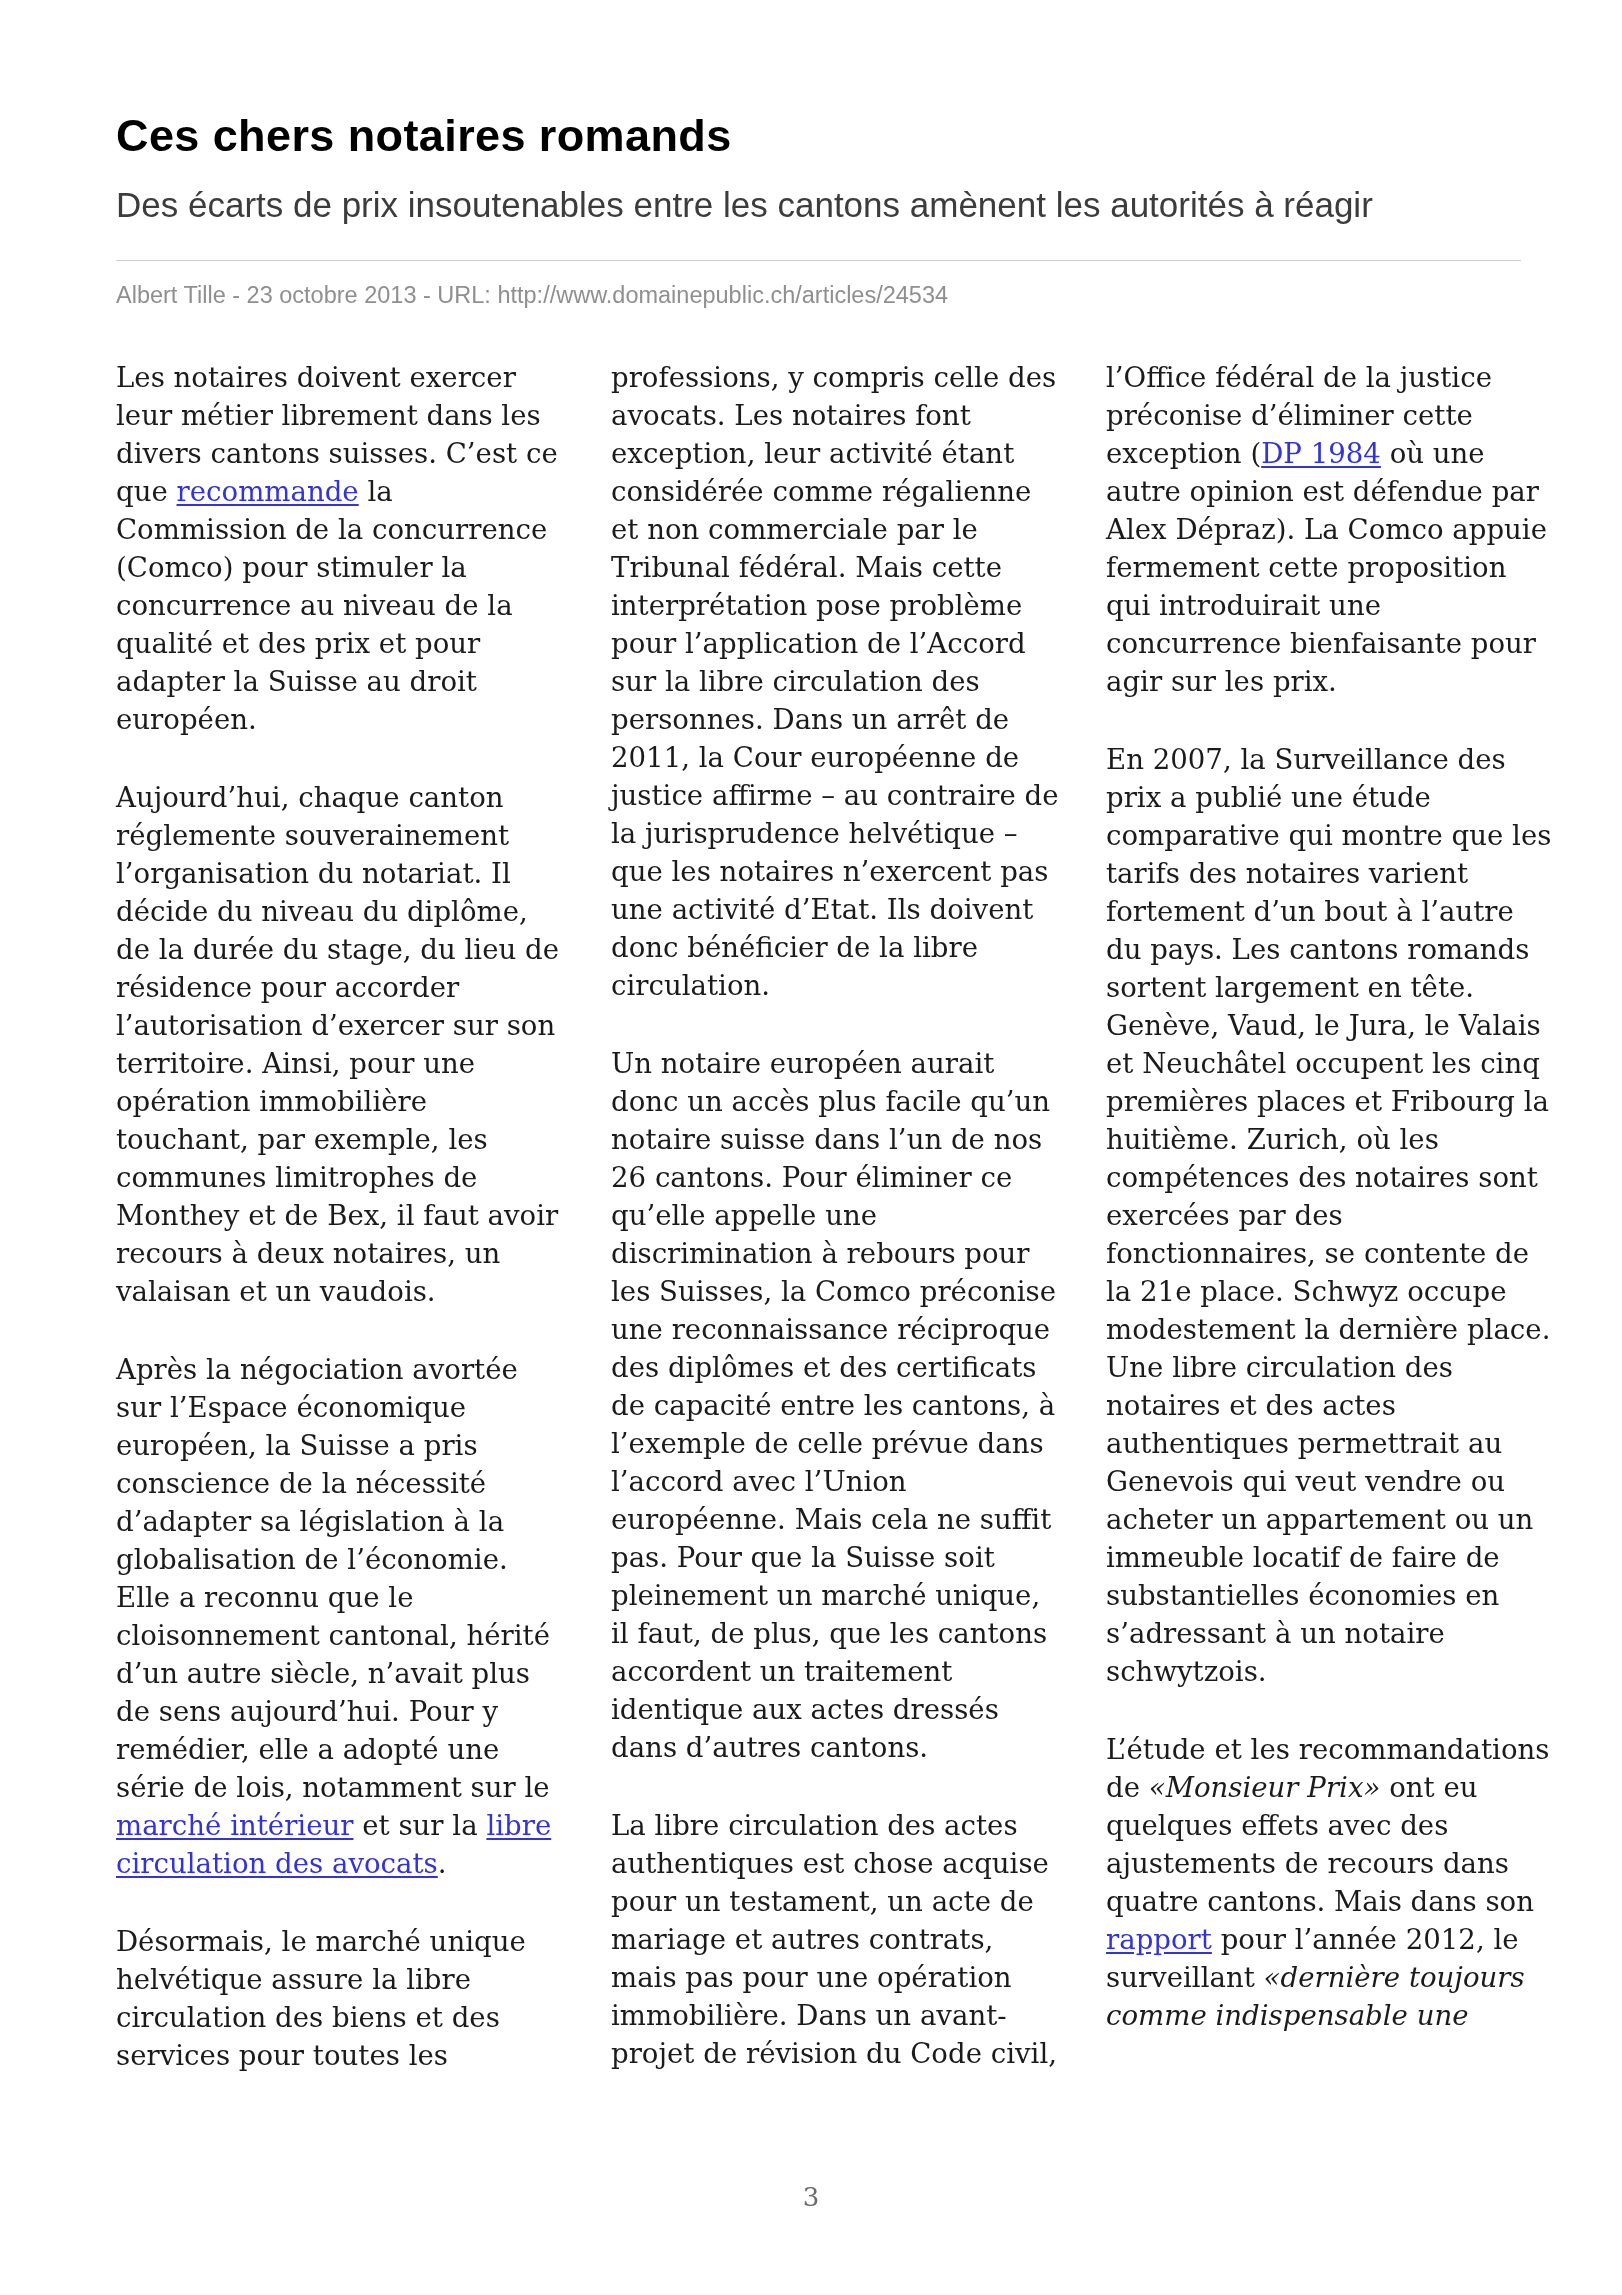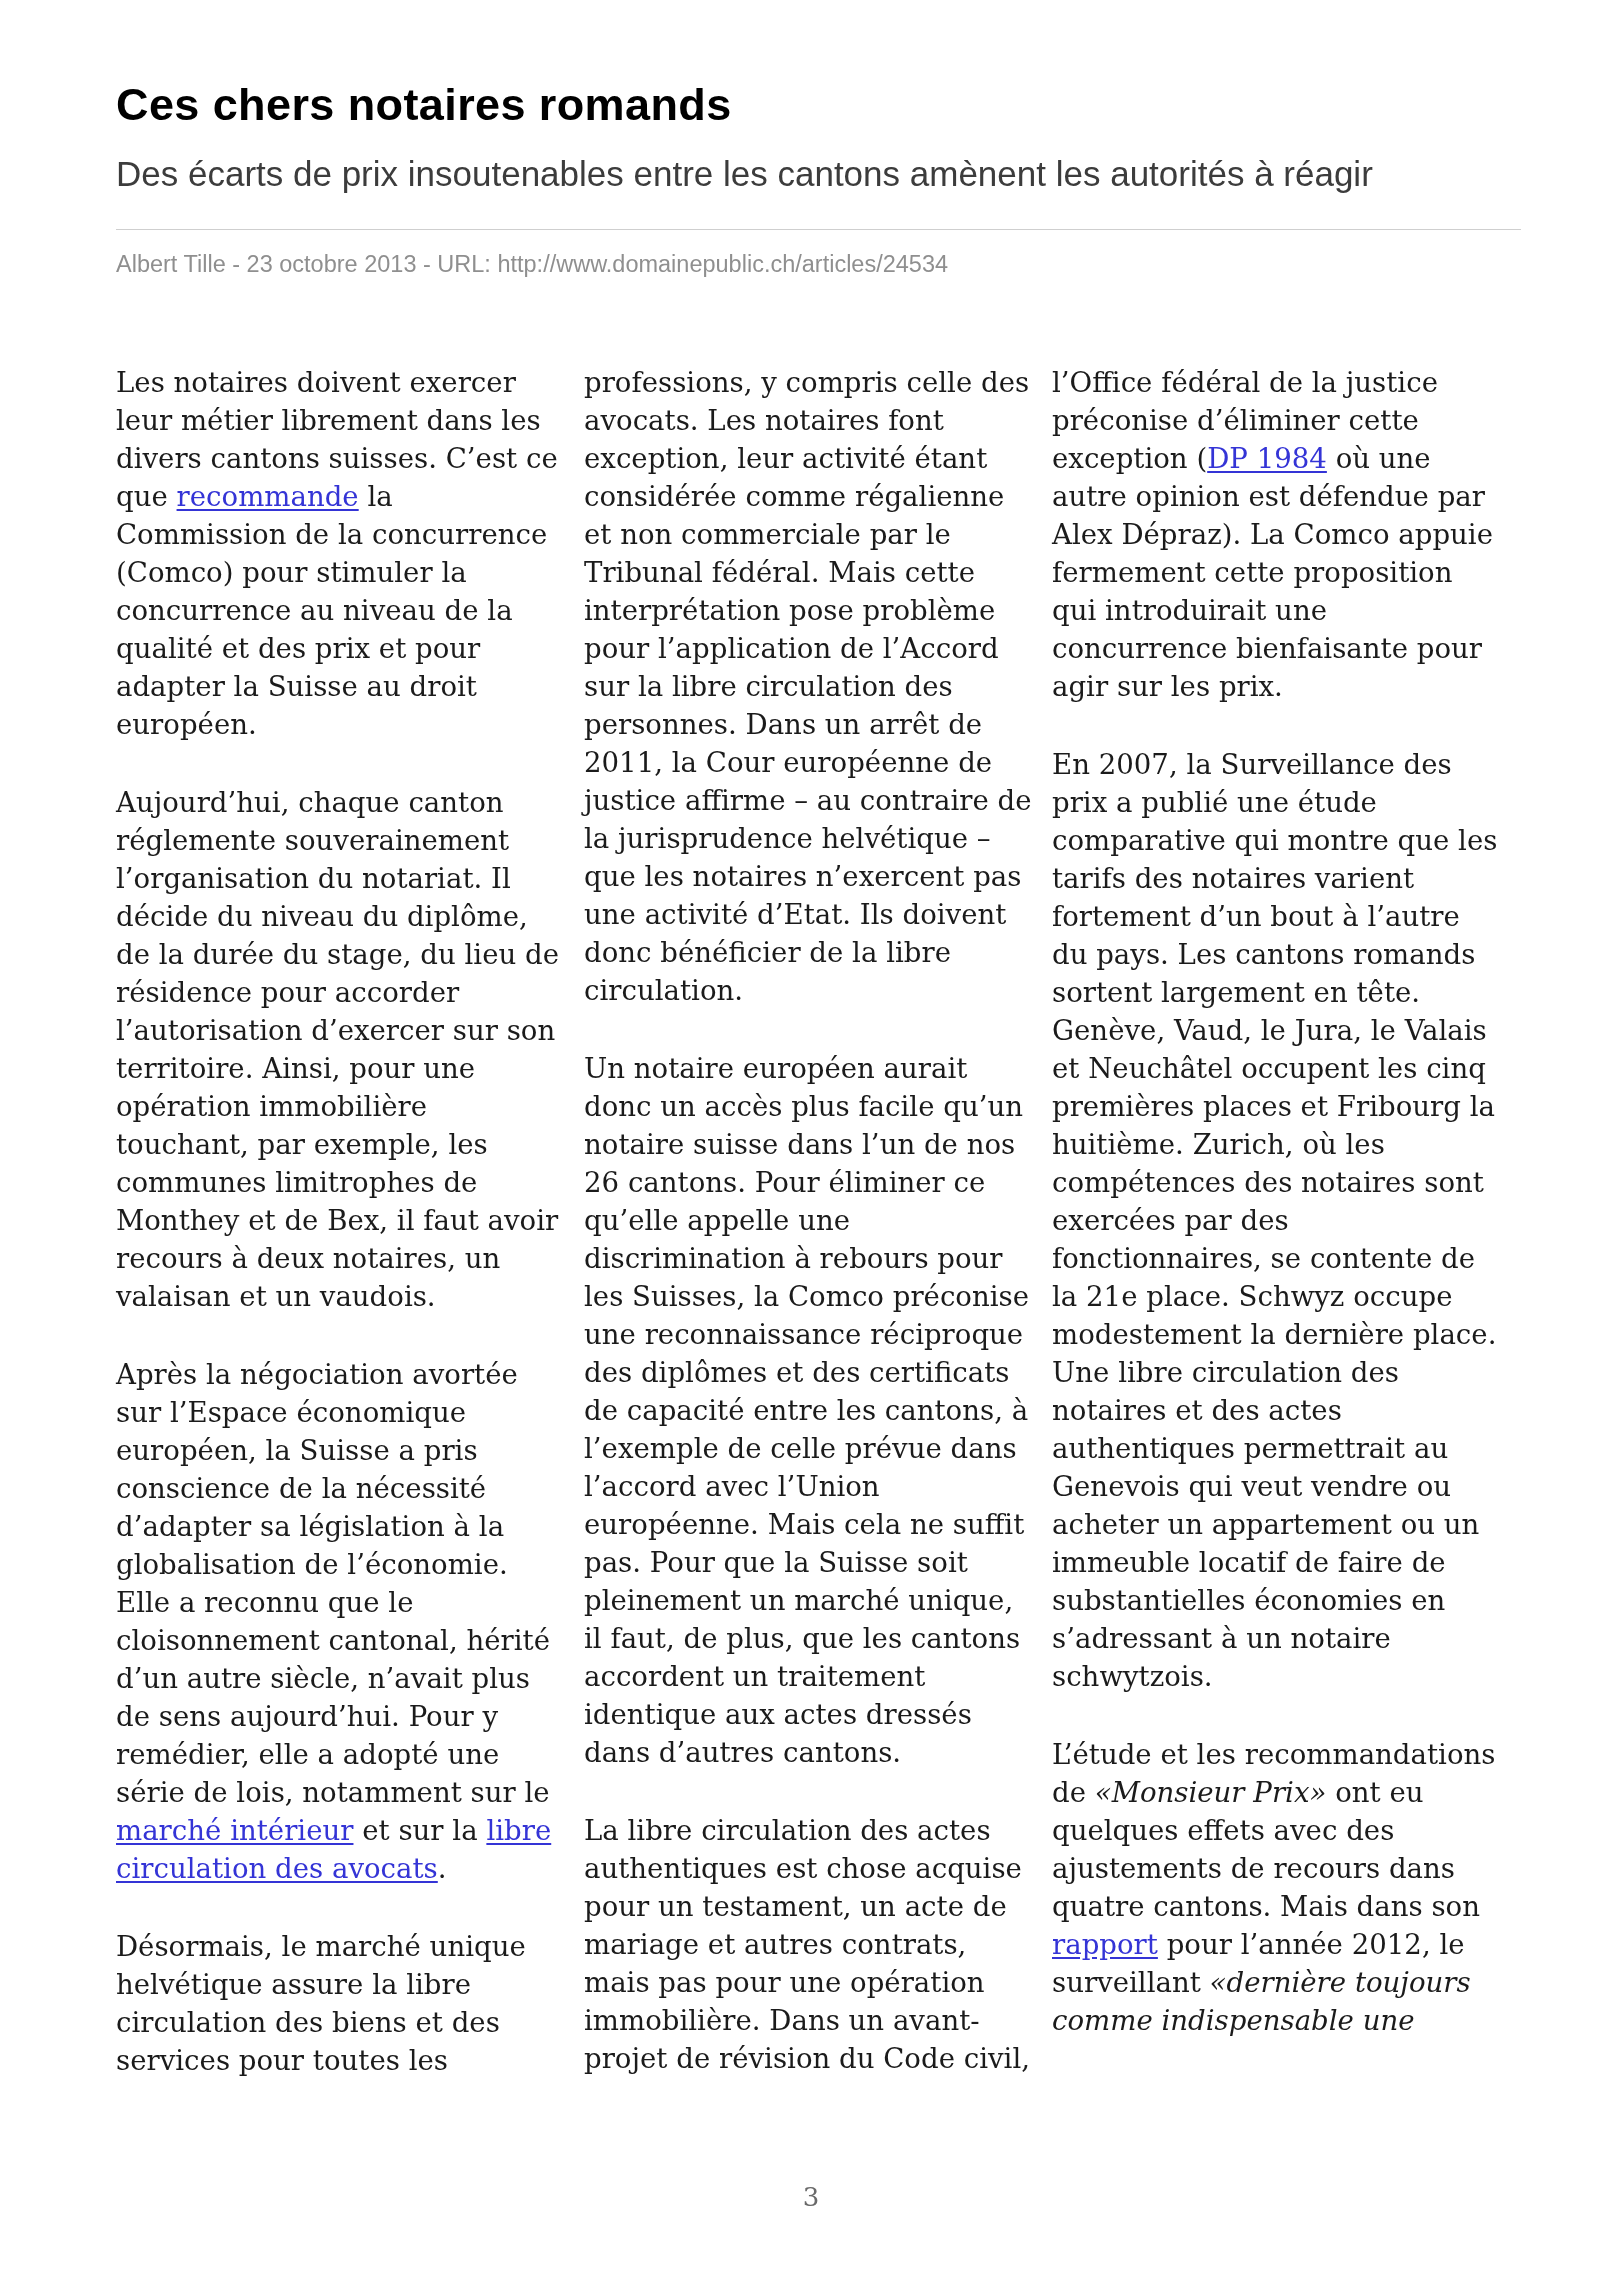--- a/index.html
+++ b/index.html
@@ -19,21 +19,21 @@
     position:relative;
     font-family:"DejaVu Serif","Liberation Serif",serif;
     color:var(--text);
     overflow:hidden;
   }
   .page{
     position:absolute;
     left:116px;
     top:0;
     width:1405px;
-    padding-top:79px;
+    padding-top:110px;
   }
   h1.title{
     margin:0;
     font-family:"Liberation Sans","DejaVu Sans",sans-serif;
     font-weight:700;
     font-size:45px;
     line-height:1.15;
     color:var(--title);
     letter-spacing:0.4px;
   }
@@ -52,23 +52,23 @@
     width:100%;
   }
   .byline{
     margin:19.5px 0 0 0;
     font-family:"Liberation Sans","DejaVu Sans",sans-serif;
     font-size:23.5px;
     line-height:31px;
     color:var(--muted);
   }
   .columns{
-    margin-top:84px;
+    margin-top:48px;
     display:flex;
-    gap:16px;
+    gap:43px;
   }
   .col{
     width:452px;
     flex:0 0 452px;
   }
   .col p{
     margin:0 0 40px 0;
     font-size:27.6px;
     line-height:38px;
     text-align:left;

